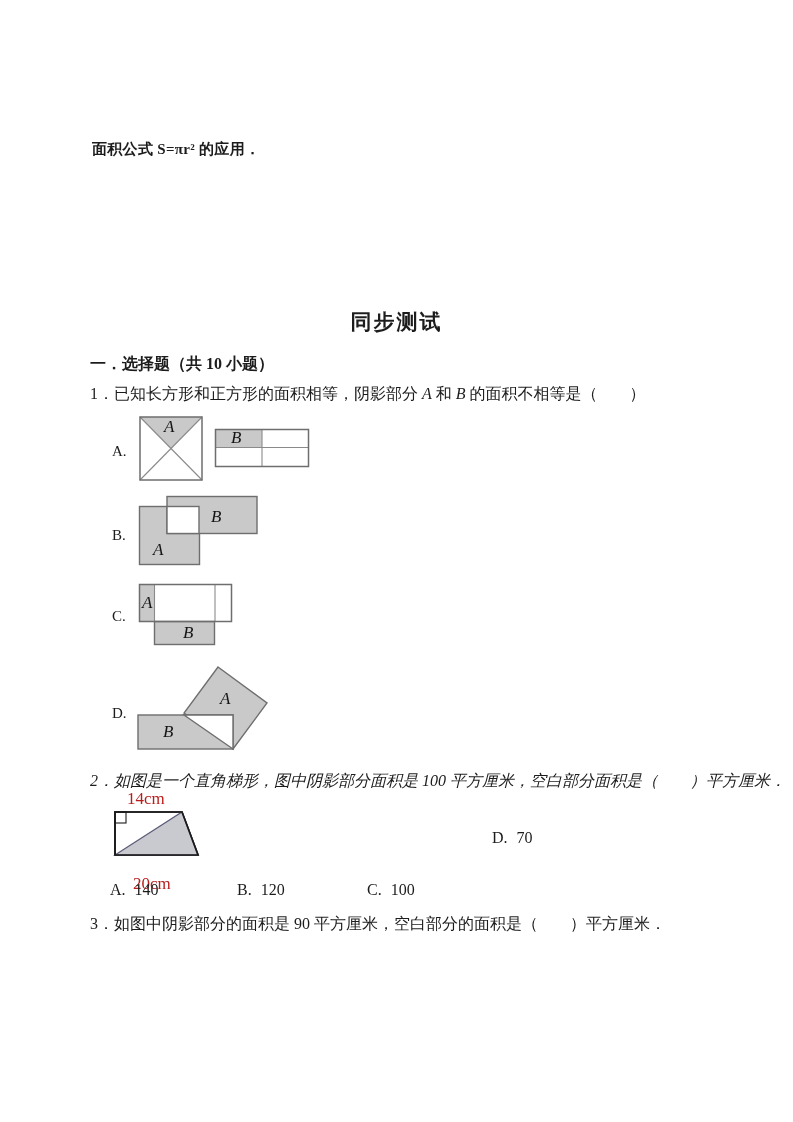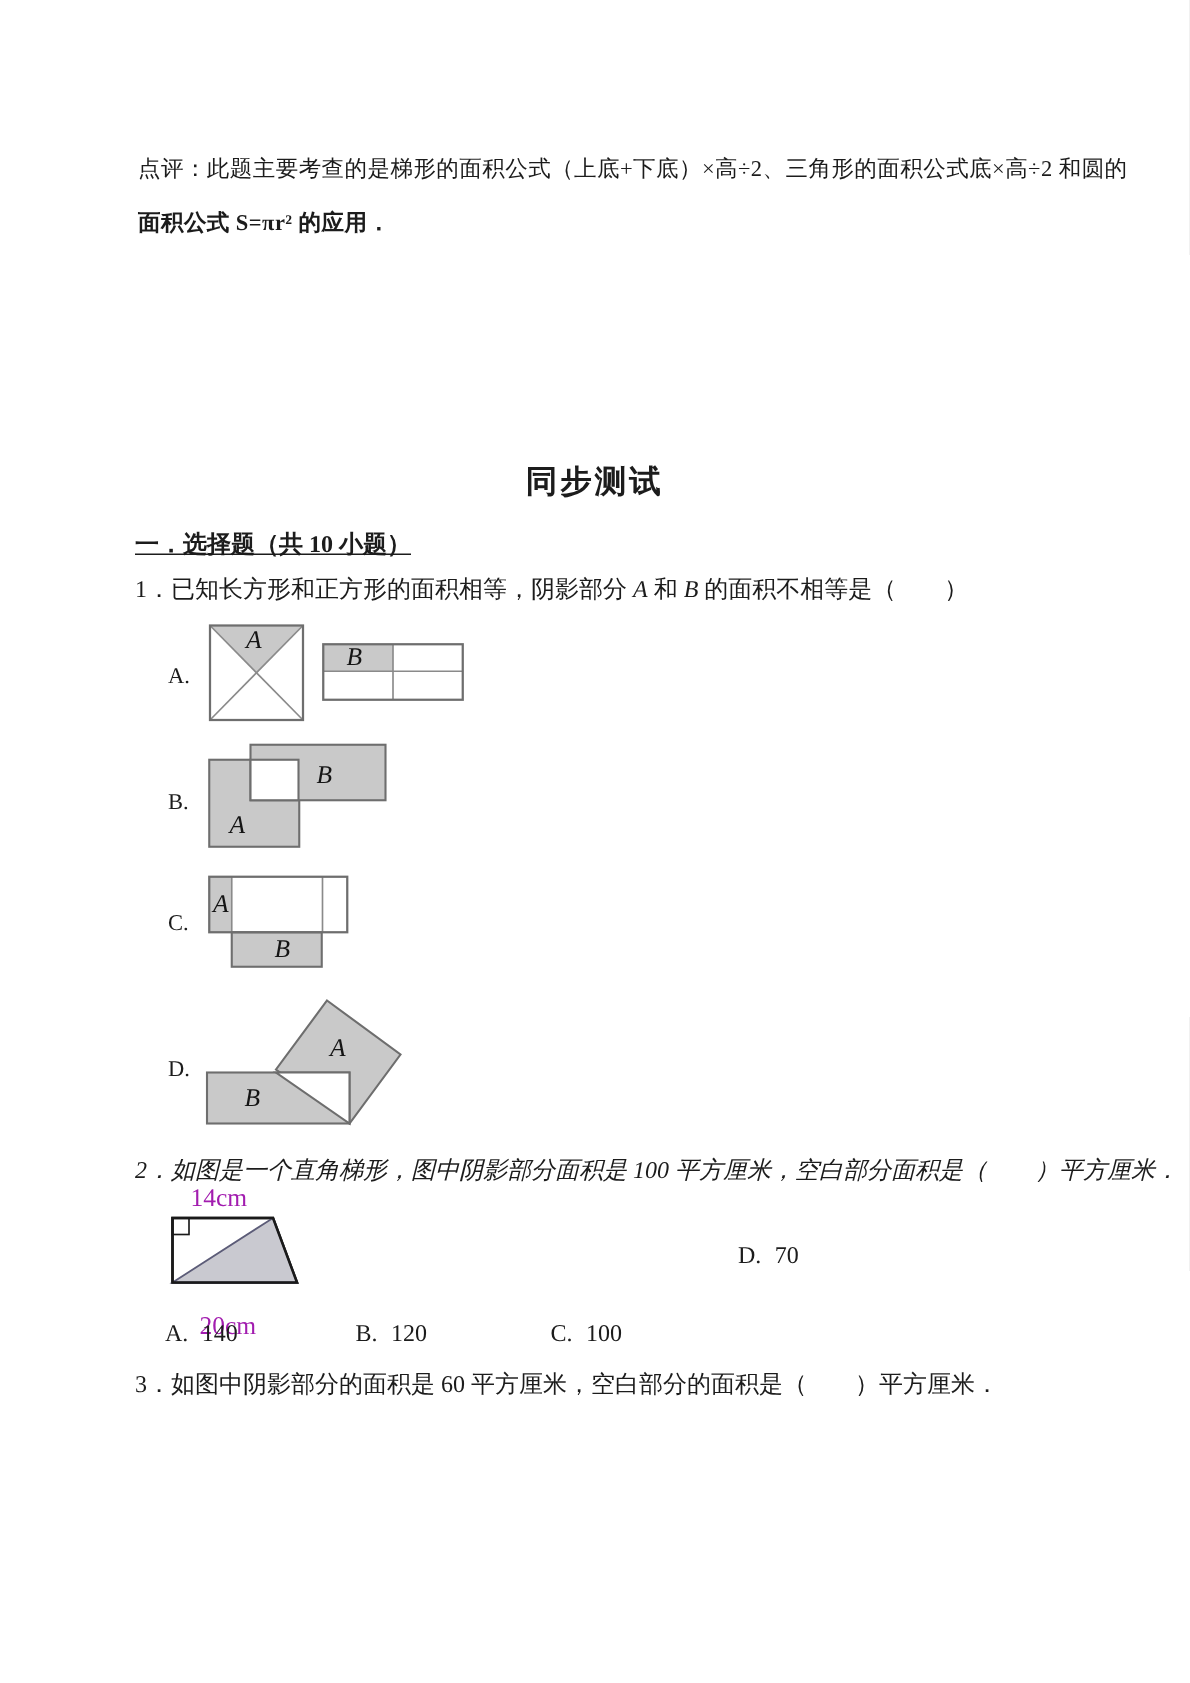--- a/index.html
+++ b/index.html
@@ -9,46 +9,45 @@
     height: 1122px;
     margin: 0 auto;
     background: var(--page-bg, #ffffff);
     font-family: "Liberation Serif", "DejaVu Serif", serif;
     color: var(--text, #1c1c1c);
     overflow: hidden;
   }
   .txt { position: absolute; white-space: nowrap; line-height: 1.25; }
   .review { font-size: 15px; letter-spacing: 0.3px; }
   .page-title { left: 0; width: 793px; text-align: center; font-size: 21px; font-weight: bold; letter-spacing: 2px; font-family: "Liberation Sans", "DejaVu Sans", sans-serif; }
-  .section-heading { font-size: 16px; font-weight: bold; text-decoration: underline; }
+  .section-heading { font-size: 16px; font-weight: bold; }
   .qtext { font-size: 16px; }
   .qvar { font-style: italic; padding: 0 4px; }
   .opt-label { font-size: 15px; }
   .fig { position: absolute; }
   .fig-label { position: absolute; font-style: italic; font-size: 17px; line-height: 1; color: #151515; }
-  .dim-label { position: absolute; font-size: 17px; line-height: 1; color: #a21caf; }
+  .dim-label { position: absolute; font-size: 17px; line-height: 1; color: #b91c1c; }
   .choice { position: absolute; font-size: 16px; white-space: nowrap; }
   .choice .val { margin-left: 9px; }
 
   
   .shade     { fill: var(--shade-fill, #c9c9c9); stroke: var(--shape-stroke, #6e6e6e); stroke-width: 1.4; }
   .shade-ns  { fill: var(--shade-fill, #c9c9c9); stroke: none; }
   .white-sh  { fill: #ffffff; stroke: var(--shape-stroke, #6e6e6e); stroke-width: 1.4; }
   .outline   { fill: none; stroke: var(--shape-stroke, #6e6e6e); stroke-width: 1.5; }
   .thinline  { stroke: var(--grid-stroke, #8a8a8a); stroke-width: 1.1; fill: none; }
   .trap-out  { fill: #ffffff; stroke: var(--trap-outline, #1a1a1a); stroke-width: 1.7; stroke-linejoin: miter; }
   .angle-mk  { fill: none; stroke: var(--trap-outline, #1a1a1a); stroke-width: 1.1; }
   .tri       { fill: var(--tri-fill, #c9c9d0); stroke: var(--tri-stroke, #5c5c78); stroke-width: 1.2; }
 </style>
 </head>
 <body>
 
 <div class="page">
 
-  <div class="txt review" style="left:92px; top:104px;">点评：此题主要考查的是梯形的面积公式（上底+下底）×高÷2、三角形的面积公式底×高÷2 和圆的</div>
   <div class="txt review" style="left:92px; top:140px;font-weight:bold;">面积公式 S=πr² 的应用．</div>
 
   <div class="txt page-title" style="top:309px;">同步测试</div>
 
   <div class="txt section-heading" style="left:90px; top:354px;">一．选择题（共 10 小题）</div>
 
   <div class="txt qtext" style="left:90px; top:384px;text-align:right;">
     <span>1．已知长方形和正方形的面积相等，阴影部分</span><span class="qvar">A</span><span>和</span><span class="qvar">B</span><span>的面积不相等是（　　）</span>
   </div>
 
@@ -116,15 +115,15 @@
   <div class="choice" style="left:237px; top:881px;">
     <span>B.</span><span class="val">120</span>
   </div>
   <div class="choice" style="left:367px; top:881px;">
     <span>C.</span><span class="val">100</span>
   </div>
   <div class="choice" style="left:492px; top:829px;">
     <span>D.</span><span class="val">70</span>
   </div>
 
-  <div class="txt qtext" style="left:90px; top:914px;">3．如图中阴影部分的面积是 60 平方厘米，空白部分的面积是（　　）平方厘米．</div>
+  <div class="txt qtext" style="left:90px; top:914px;">3．如图中阴影部分的面积是 90 平方厘米，空白部分的面积是（　　）平方厘米．</div>
 
 </div>
 
 </body></html>

